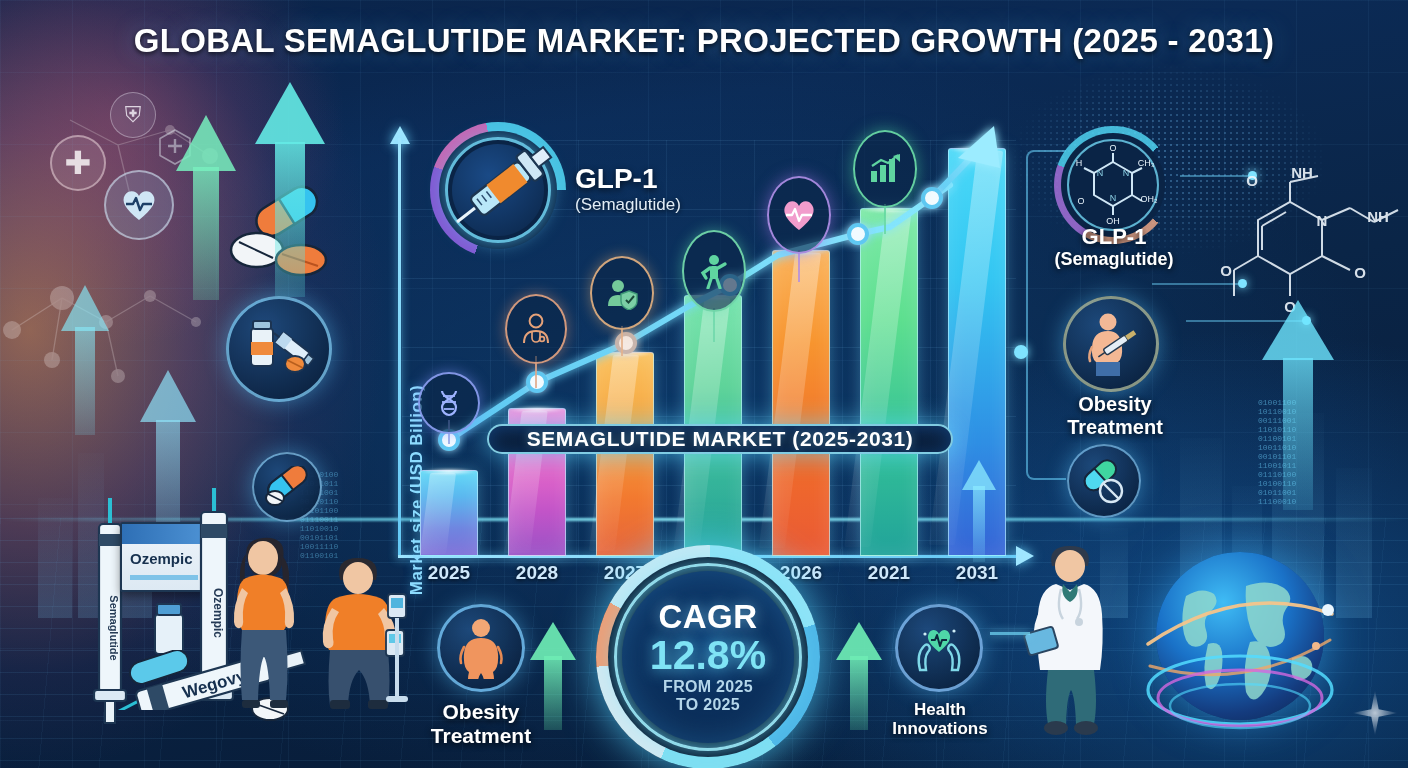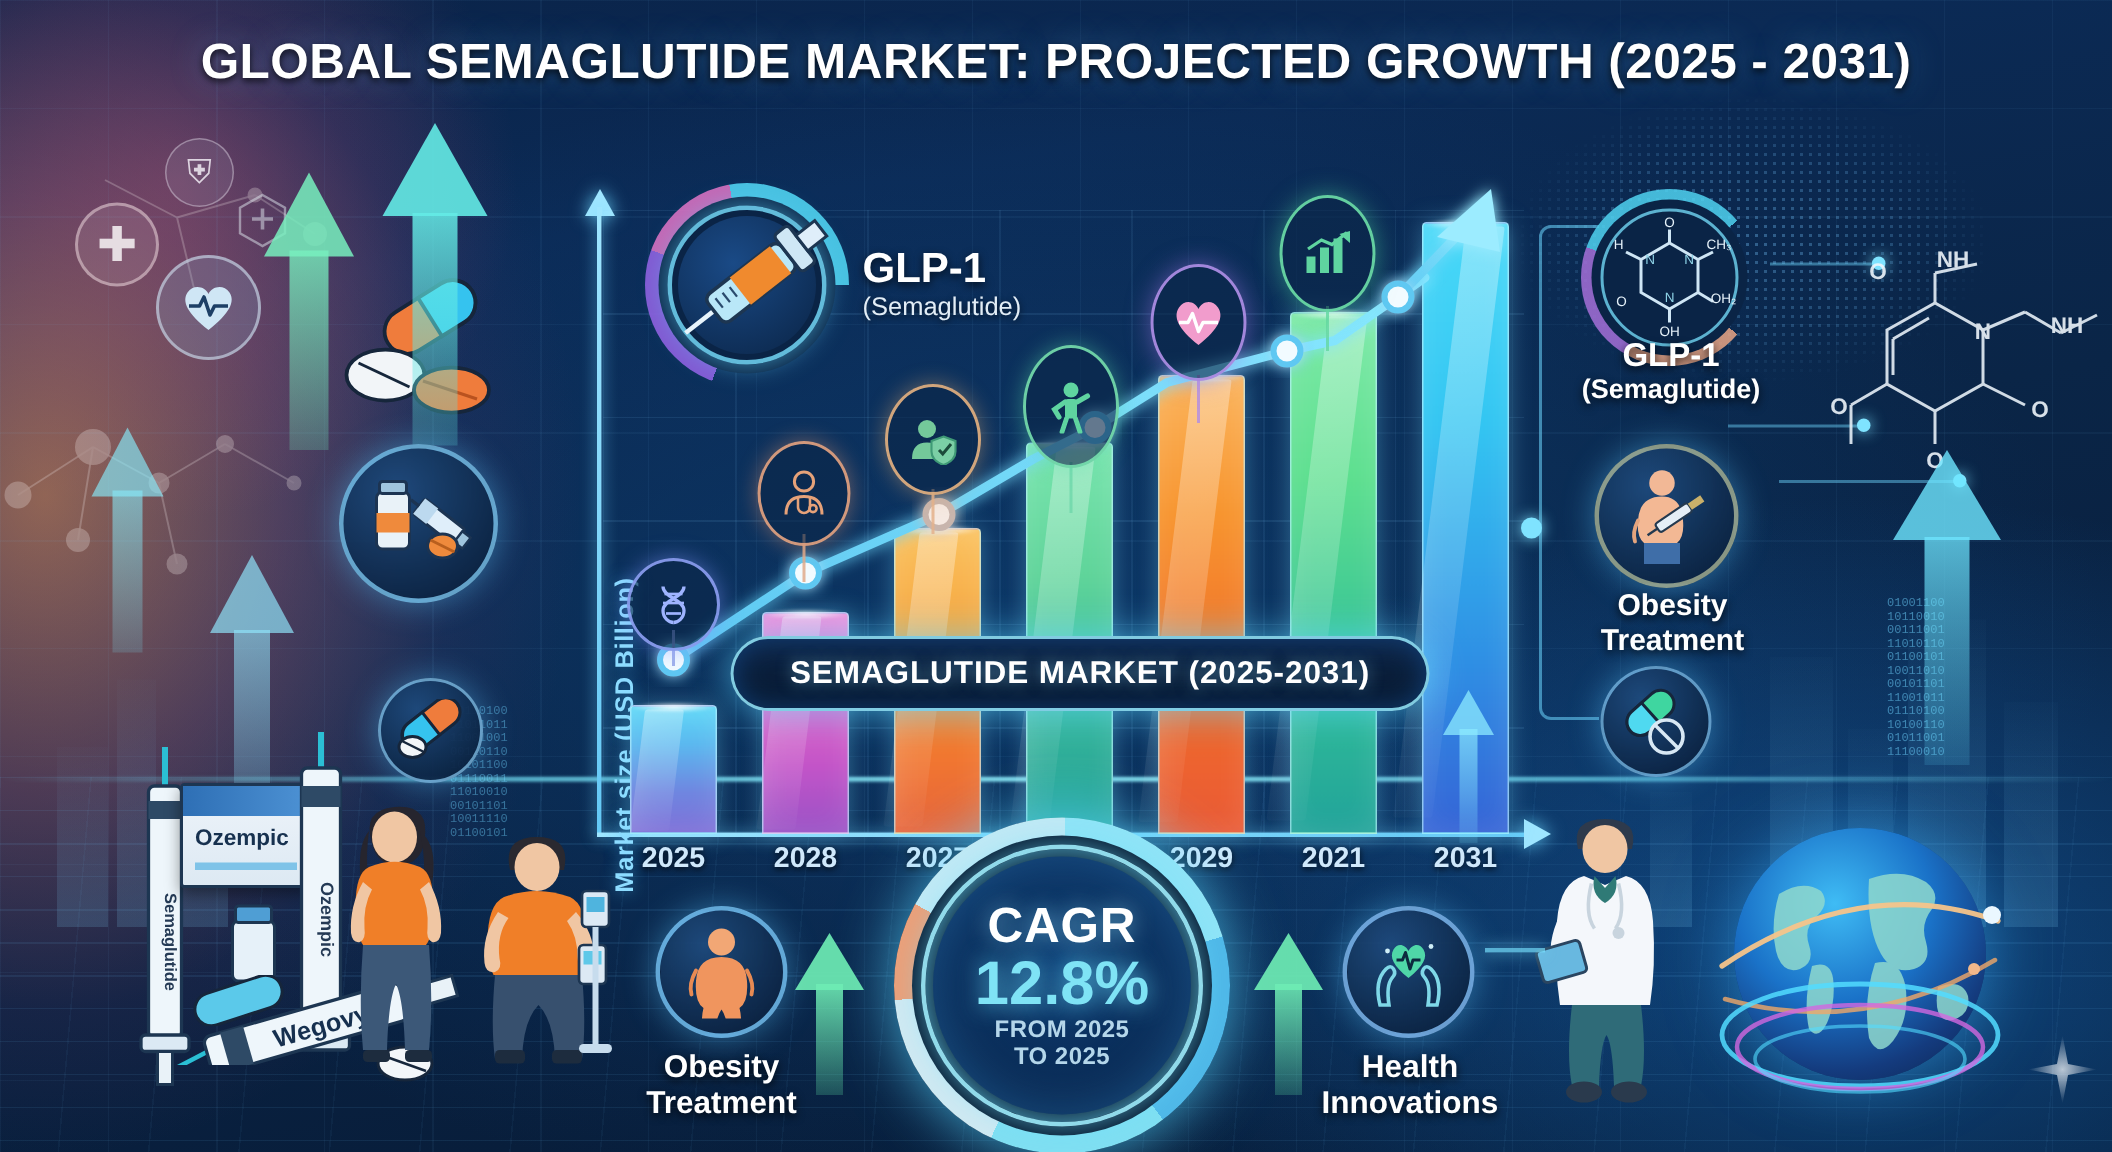--- a/index.html
+++ b/index.html
@@ -130,21 +130,21 @@
   .pin { position:absolute; }
   .pin .stem { position:absolute; left:50%; width:2px; background:rgba(215,185,170,.75); transform:translateX(-50%); }
   .pin .bub {
     position:absolute; left:50%; transform:translateX(-50%);
     border-radius:50%; display:flex; align-items:center; justify-content:center;
     background:rgba(12,38,72,.62); font-size:22px;
   }
 
   
   .banner {
-    position:absolute; left:487px; top:424px; width:466px; height:50px;
+    position:absolute; left:487px; top:424px; width:466px; height:30px;
     border-radius:26px; background:linear-gradient(180deg,#0d2546,#07182f);
     border:2px solid rgba(150,235,255,.85);
     box-shadow:0 0 26px rgba(90,215,255,.65), inset 0 0 18px rgba(20,70,130,.8);
     display:flex; align-items:center; justify-content:center;
     color:#fff; font-size:21px; font-weight:bold; letter-spacing:.6px;
     text-shadow:0 0 10px rgba(150,230,255,.5);
   }
 
   
   .xtick {
@@ -600,21 +600,21 @@
     <div style="font-size:28px;font-weight:bold;text-shadow:0 2px 6px rgba(0,0,0,.7);line-height:1.05;">GLP-1</div>
     <div style="font-size:17px;color:#e2edf6;text-shadow:0 1px 4px rgba(0,0,0,.7);margin-top:2px;">(Semaglutide)</div>
   </div>
 
   <div class="banner">SEMAGLUTIDE MARKET (2025-2031)</div>
 
   <div class="xtick" style="left:404px;">2025</div>
   <div class="xtick" style="left:492px;">2028</div>
   <div class="xtick" style="left:580px;">2027</div>
   <div class="xtick" style="left:668px;">2028</div>
-  <div class="xtick" style="left:756px;">2029</div>
+  <div class="xtick" style="left:756px;">2026</div>
   <div class="xtick" style="left:844px;">2021</div>
   <div class="xtick" style="left:932px;">2031</div>
 
   <div class="cagr-wrap">
     <div class="cagr-ring-outer"></div>
     <div class="cagr-ring-gap"></div>
     <div class="cagr-ring-in"></div>
     <div class="cagr-face">
       <div class="cagr-label">CAGR</div>
       <div class="cagr-value">12.8%</div>
@@ -637,21 +637,21 @@
   <div class="badge" style="left:895px;top:604px;width:88px;height:88px;border:3px solid rgba(130,190,245,.8);">
     <svg width="56" height="52" viewBox="0 0 56 52">
       <path d="M28 30 C18 22 15 16 18 11 C21 6 26 8 28 12 C30 8 35 6 38 11 C41 16 38 22 28 30Z" fill="#4fd7a8"></path>
       <path d="M20 18 H24 L26 13 L29 24 L31 18 H36" stroke="#0c2a3e" stroke-width="2" fill="none" stroke-linejoin="round"></path>
       <path d="M9 48 q-4 -16 4 -24 q3 -3 5 0 q2 3 -1 6 q-4 5 -2 18z" fill="none" stroke="#7fd8e8" stroke-width="2.4"></path>
       <path d="M47 48 q4 -16 -4 -24 q-3 -3 -5 0 q-2 3 1 6 q4 5 2 18z" fill="none" stroke="#7fd8e8" stroke-width="2.4"></path>
       <circle cx="14" cy="12" r="1.6" fill="#cfeef7"></circle>
         <circle cx="43" cy="9" r="1.6" fill="#cfeef7"></circle>
     </svg>
   </div>
-  <div class="cap-label" style="left:862px;top:700px;width:156px;font-size:21px;white-space:pre-line;">Health
+  <div class="cap-label" style="left:862px;top:700px;width:156px;font-size:17px;white-space:pre-line;">Health
 Innovations</div>
 
   <div class="garrow" style="left:530px;top:622px;width:46px;height:108px;">
     <div class="shaft" style="top:34px;width:18px;height:74px;background:linear-gradient(to top,rgba(90,215,160,.25),rgba(110,235,180,.9));"></div>
     <div class="head" style="top:0;border-left:23px solid transparent;border-right:23px solid transparent;border-bottom:38px solid rgba(110,235,180,.92);"></div>
   </div>
   <div class="garrow" style="left:836px;top:622px;width:46px;height:108px;">
     <div class="shaft" style="top:34px;width:18px;height:74px;background:linear-gradient(to top,rgba(90,215,160,.25),rgba(110,235,180,.9));"></div>
     <div class="head" style="top:0;border-left:23px solid transparent;border-right:23px solid transparent;border-bottom:38px solid rgba(110,235,180,.92);"></div>
   </div>

